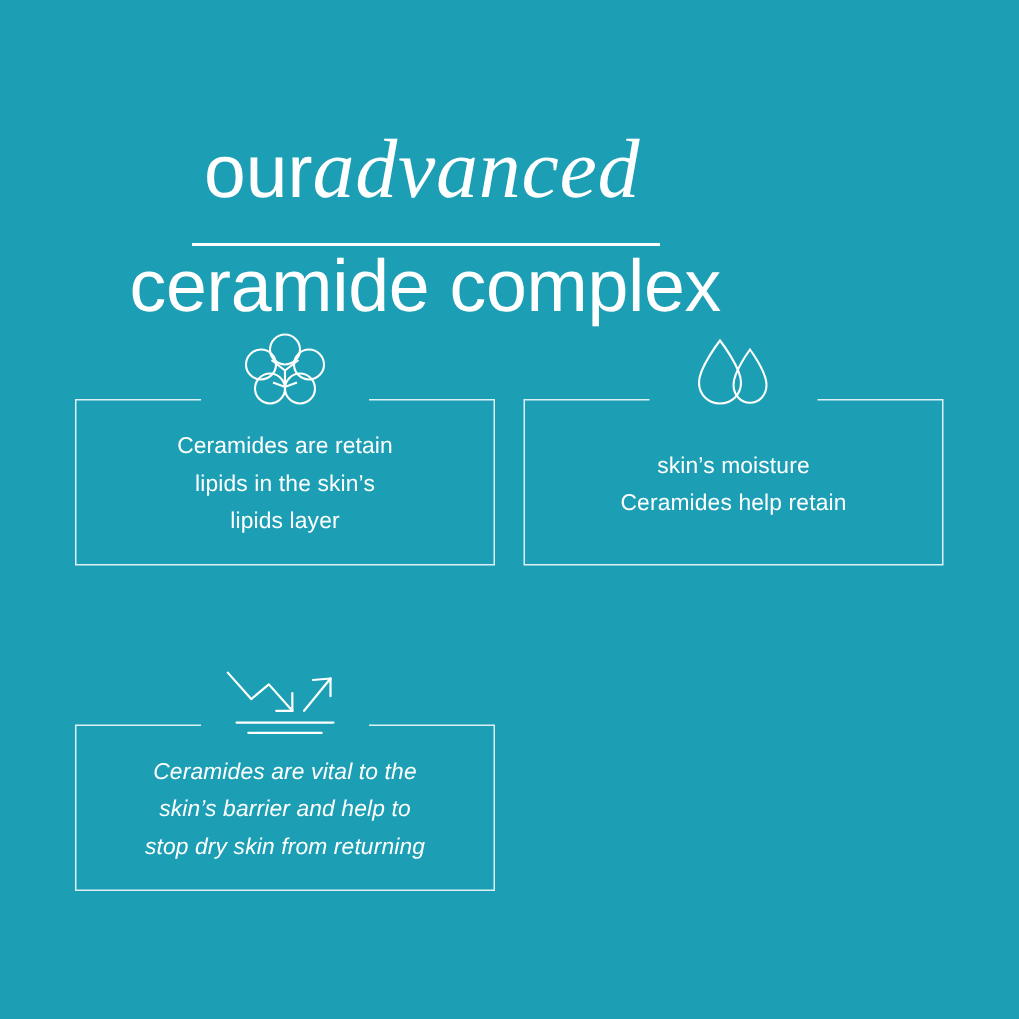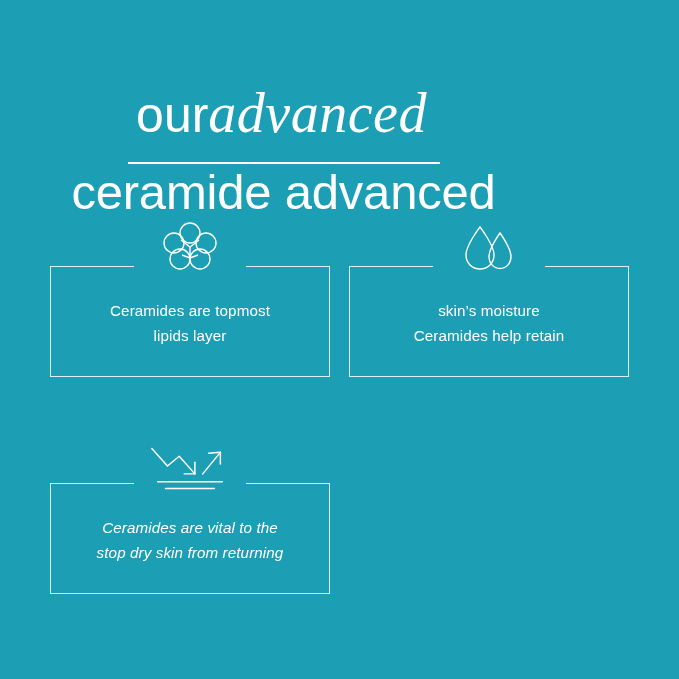--- a/index.html
+++ b/index.html
@@ -126,42 +126,43 @@
 </head>
 <body>
 
 <div class="page">
 
   <div class="heading">
     <div class="heading-line1">
       <span class="heading-word-our">our</span><span class="heading-word-advanced">advanced</span>
       <span class="heading-underline"></span>
     </div>
-    <div class="heading-line2">ceramide advanced</div>
+    <div class="heading-line2">ceramide complex</div>
   </div>
 
   <div class="grid">
 
     <div class="row row1">
 
       <div class="card">
         <div class="card-icon">
           <svg width="72" height="60" viewBox="0 0 72 60" fill="none" stroke="#ffffff" stroke-width="1.4">
             <circle cx="36" cy="16" r="10"></circle>
             <circle cx="20" cy="26" r="10"></circle>
             <circle cx="52" cy="26" r="10"></circle>
             <circle cx="26" cy="42" r="10"></circle>
             <circle cx="46" cy="42" r="10"></circle>
             <path d="M27 23 L36 30 L45 23"></path>
             <path d="M36 30 L36 41"></path>
             <path d="M28 38 L36 41 L44 38"></path>
           </svg>
         </div>
         <div class="card-text">
-          <span class="ln">Ceramides are topmost</span>
+          <span class="ln">Ceramides are retain</span>
+          <span class="ln">lipids in the skin’s</span>
           <span class="ln">lipids layer</span>
         </div>
       </div>
 
       <div class="card">
         <div class="card-icon">
           <svg width="66" height="58" viewBox="0 0 66 58" fill="none" stroke="#ffffff" stroke-width="1.4">
             <path d="M24 8 C24 8 10 26 10 36 C10 44 16 50 24 50 C32 50 38 44 38 36 C38 26 24 8 24 8 Z"></path>
             <path d="M44 14 C44 14 33 29 33 37.5 C33 44.5 38 49.5 44 49.5 C50 49.5 55 44.5 55 37.5 C55 29 44 14 44 14 Z"></path>
           </svg>
@@ -184,20 +185,21 @@
             <path d="M52 32 L41 32"></path>
             <path d="M60 32 L78 10"></path>
             <path d="M78 10 L66 11"></path>
             <path d="M78 10 L78 22"></path>
             <path d="M14 40 L80 40"></path>
             <path d="M22 47 L72 47"></path>
           </svg>
         </div>
         <div class="card-text">
           <span class="ln">Ceramides are vital to the</span>
+          <span class="ln">skin’s barrier and help to</span>
           <span class="ln">stop dry skin from returning</span>
         </div>
       </div>
 
 
     </div>
   </div>
 </div>
 
 </body></html>

